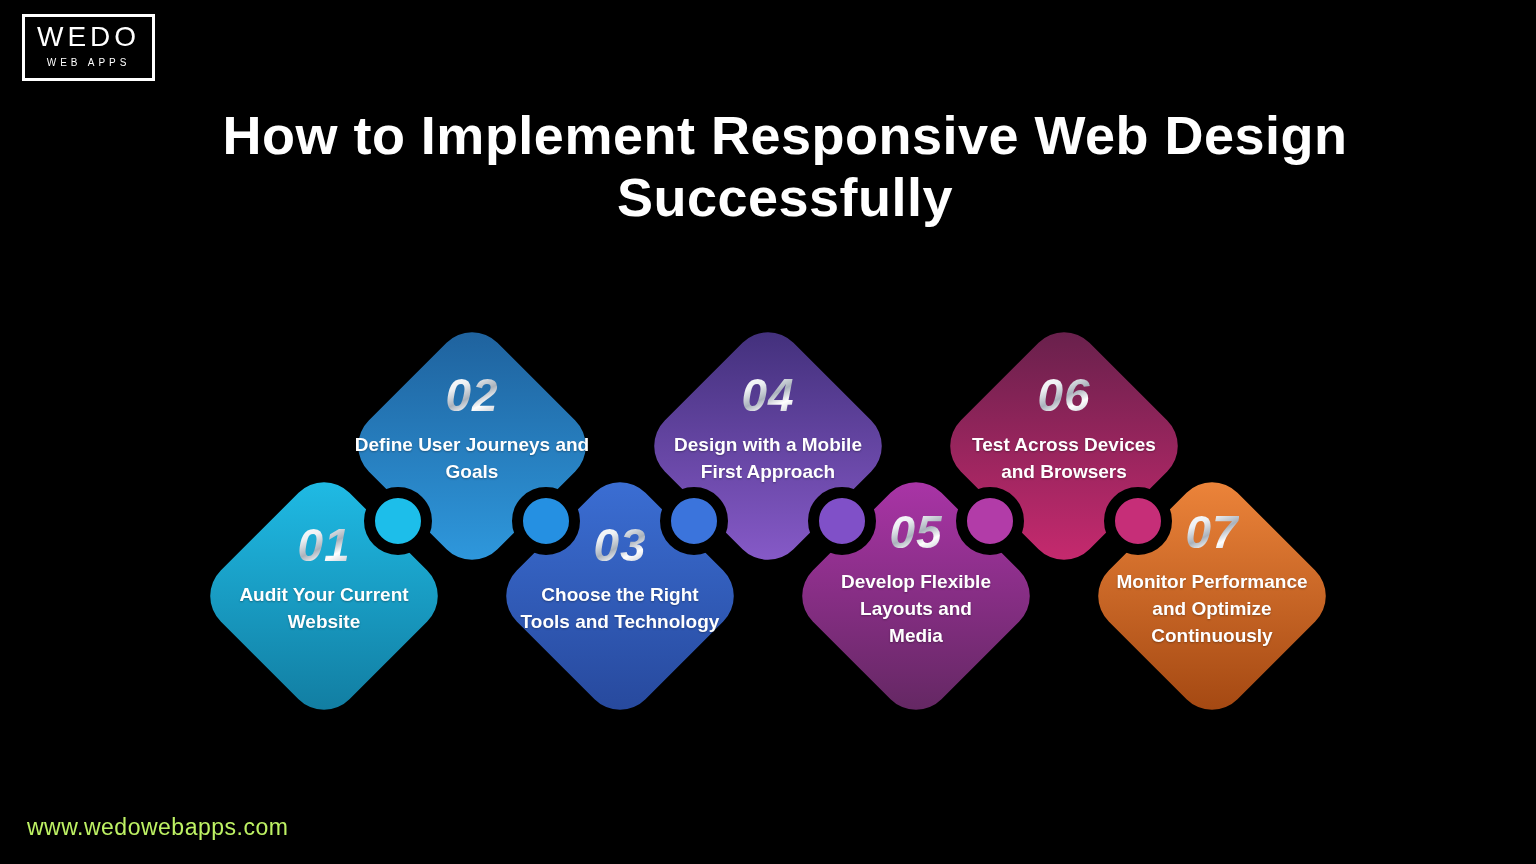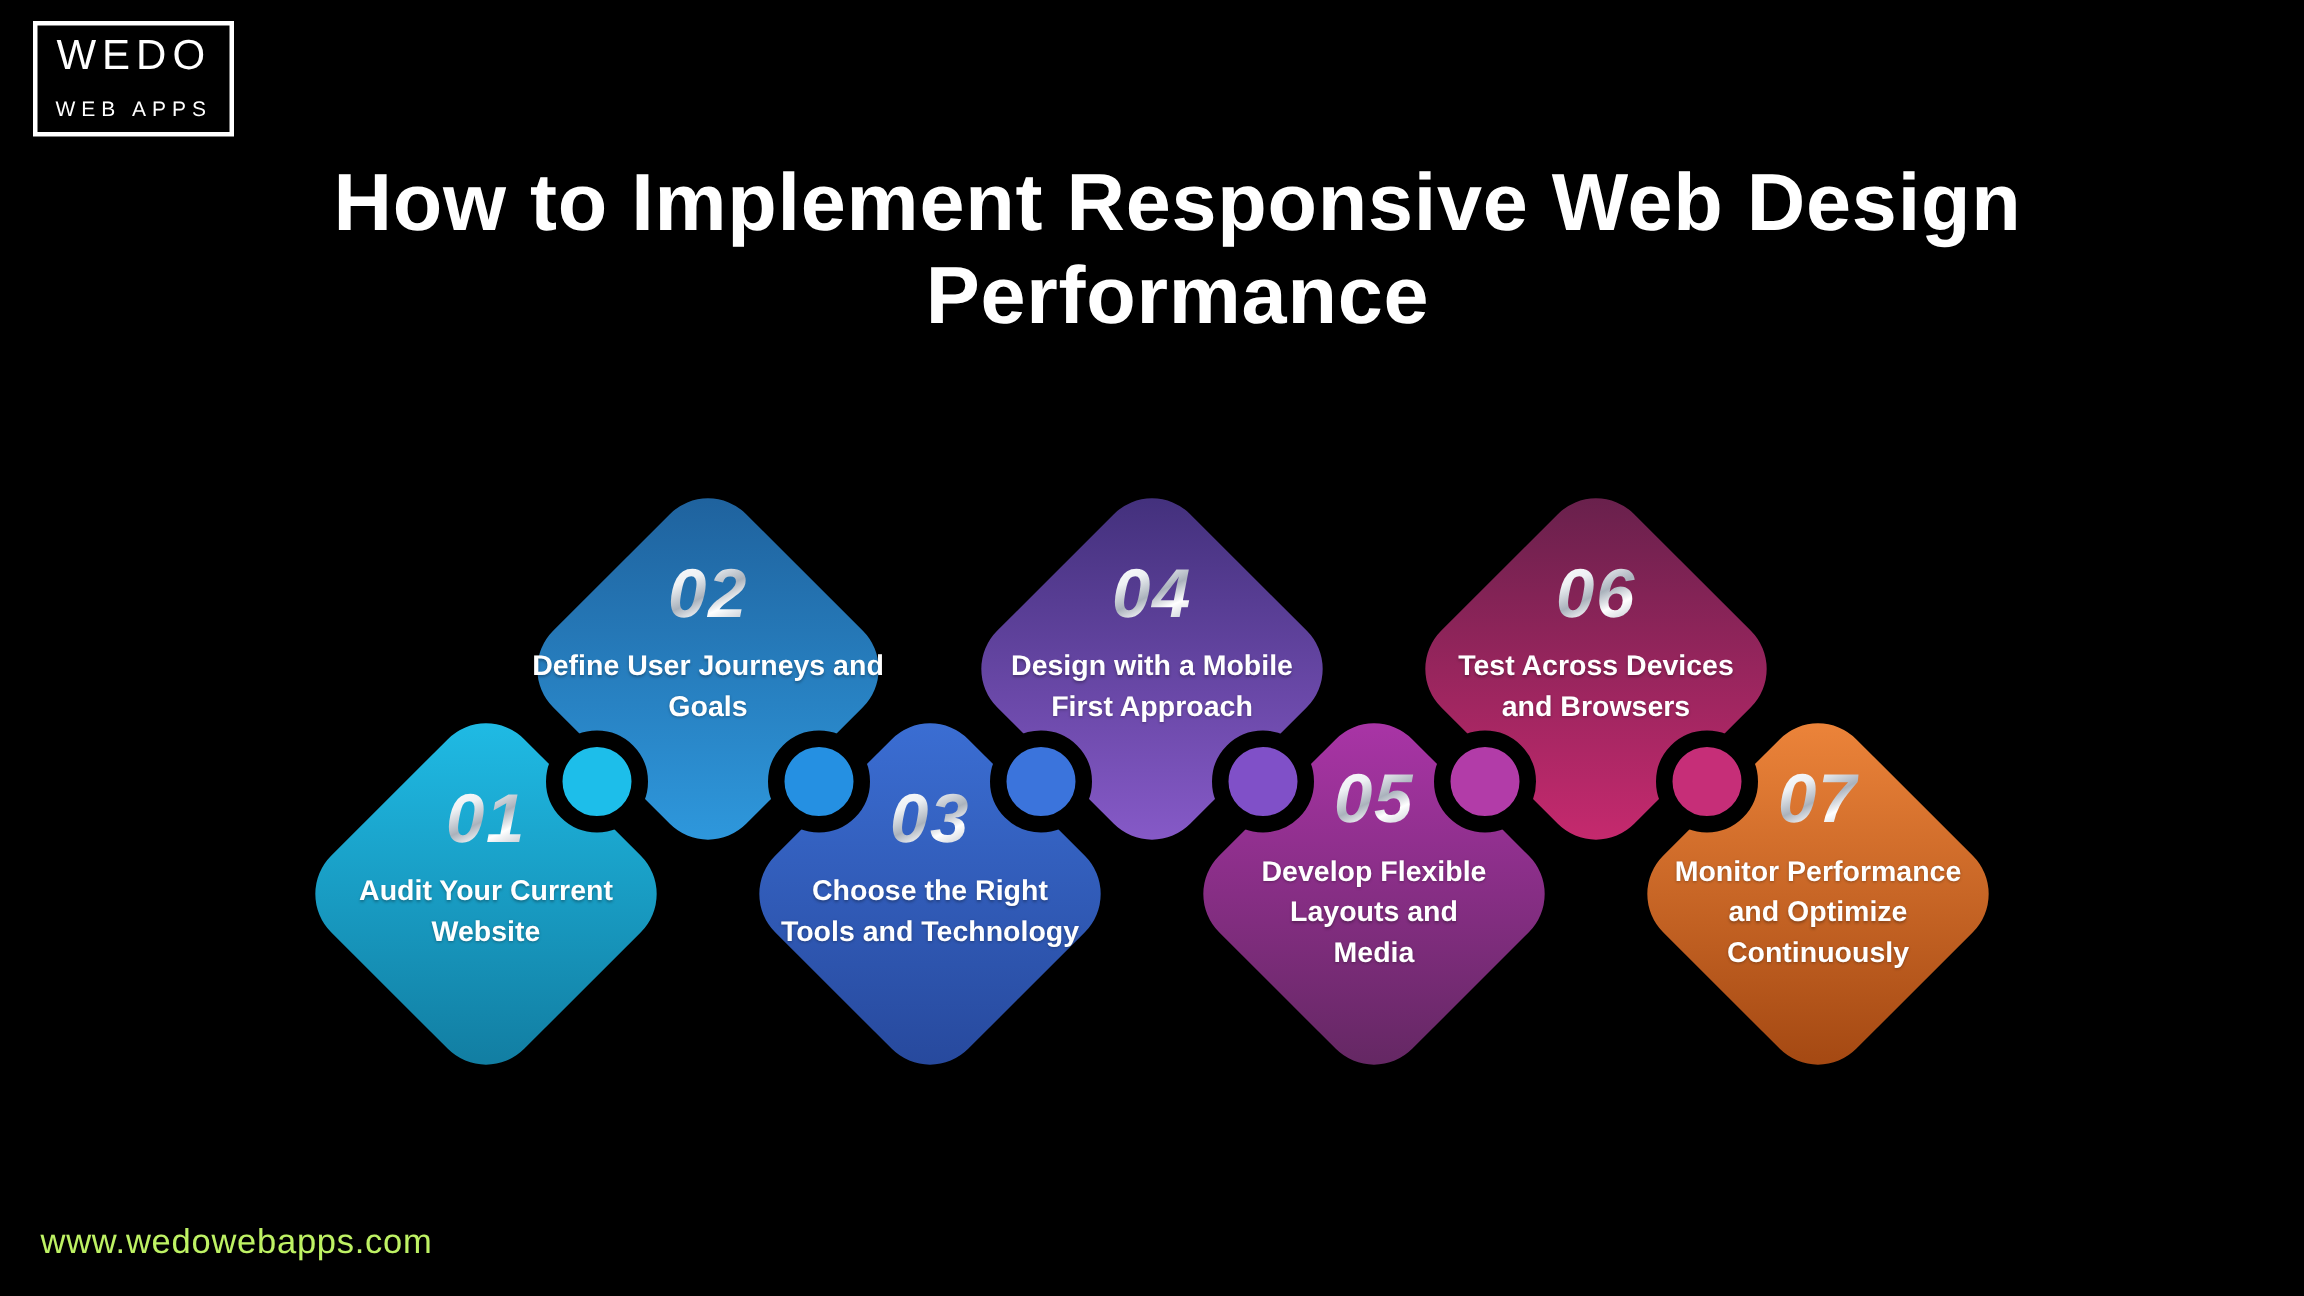--- a/index.html
+++ b/index.html
@@ -17,22 +17,22 @@
     border:3px solid #fff;
     padding:5px 12px 7px 12px;
     text-align:center;
     color:#fff;
   }
   .logo-line1{
     font-size:28px;line-height:30px;font-weight:400;
     letter-spacing:4px;
   }
   .logo-line2{
-    font-size:14px;line-height:17px;font-weight:400;
-    letter-spacing:4px;margin-top:12px;
+    font-size:10px;line-height:17px;font-weight:400;
+    letter-spacing:4px;margin-top:2px;
   }
 
   
   .title{
     position:absolute;left:0;right:0;top:104px;margin:0;
     text-align:center;color:#fff;
     font-size:54px;line-height:62px;font-weight:700;
     letter-spacing:0.5px;
   }
   .title div{white-space:nowrap;padding-left:34px;}
@@ -110,21 +110,21 @@
 
 <div class="canvas">
 
   <div class="logo">
     <div class="logo-line1">WEDO</div>
     <div class="logo-line2">WEB APPS</div>
   </div>
 
   <h1 class="title">
     <div>How to Implement Responsive Web Design</div>
-    <div>Performance</div>
+    <div>Successfully</div>
   </h1>
 
   <div class="diamond d1" style="background: linear-gradient(135deg, rgb(32, 190, 232), rgb(17, 122, 158));">
     <div class="content">
         <div class="content-inner">
       <div class="num">01</div>
       <div class="label">
         <div class="line">Audit Your Current</div>
         <div class="line">Website</div>
       </div>

